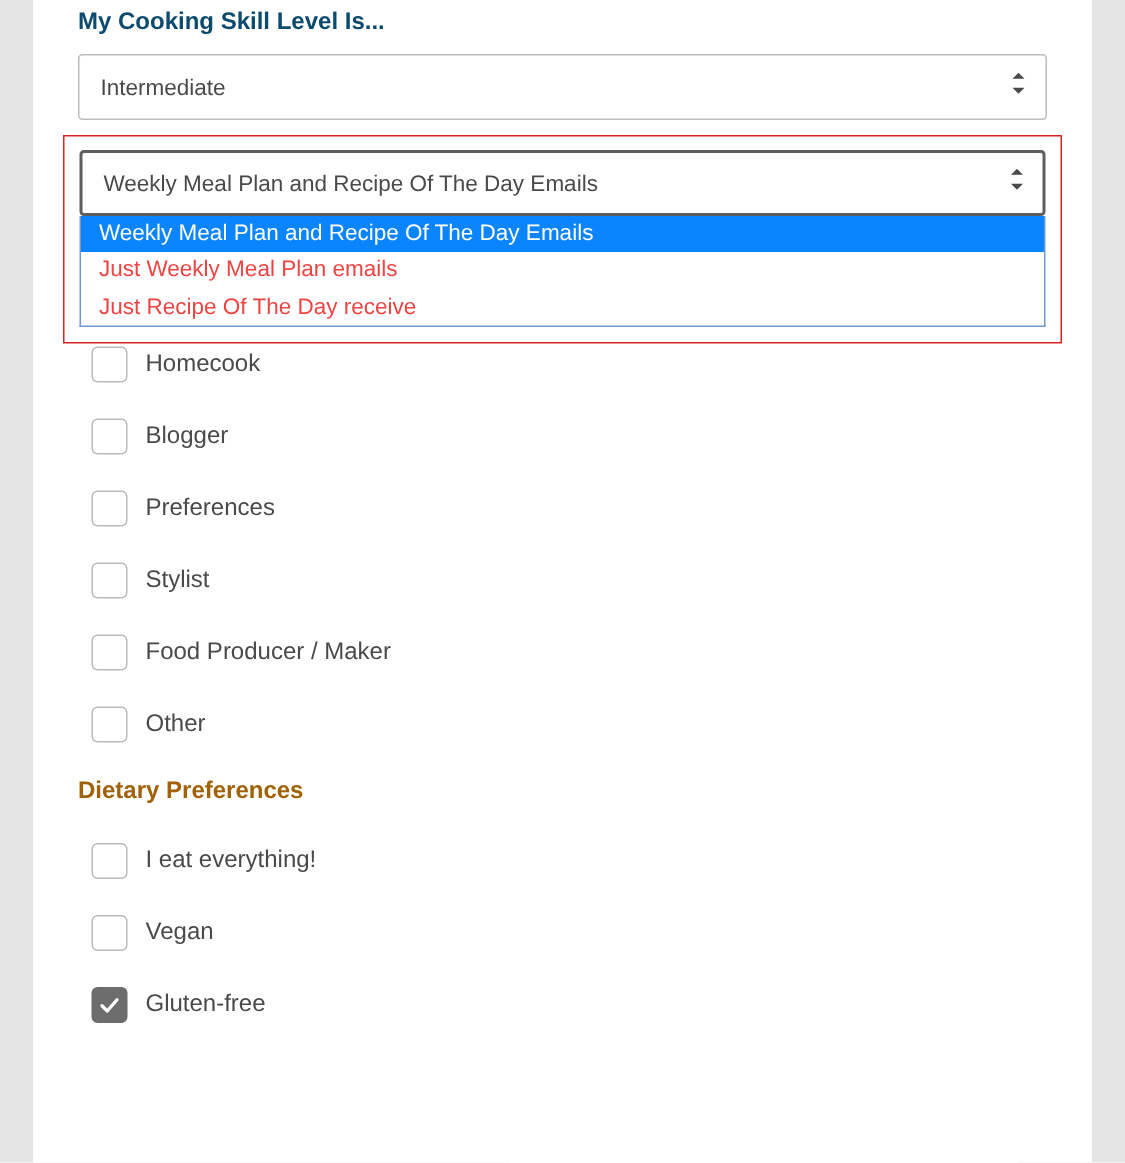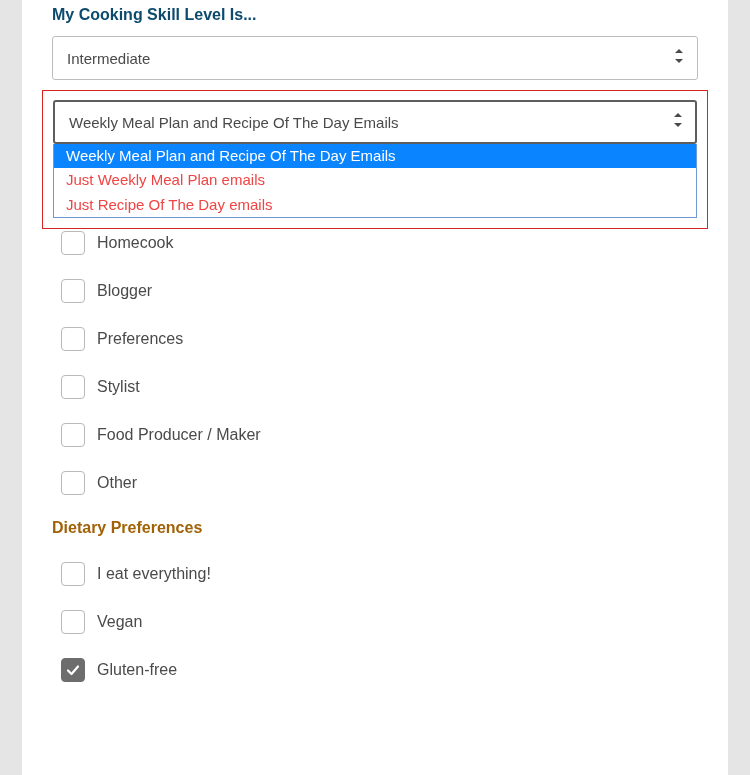--- a/index.html
+++ b/index.html
@@ -151,21 +151,21 @@
         </div>
         <span class="select-caret">
           <svg width="10" height="14" viewBox="0 0 10 14">
               <path d="M5 0 L9 4 L1 4 Z M5 14 L1 10 L9 10 Z" fill="#4a4a4a"></path>
             </svg>
         </span>
       </div>
       <ul class="dropdown-list">
         <li class="selected">Weekly Meal Plan and Recipe Of The Day Emails</li>
         <li>Just Weekly Meal Plan emails</li>
-        <li>Just Recipe Of The Day emails</li>
+        <li>Just Recipe Of The Day receive</li>
       </ul>
     </div>
   </div>
 
   <div class="checkbox-group first-checkbox-after-dropdown">
     <div class="checkbox-row">
       <span class="checkbox-box"></span>
       <span class="checkbox-label">Homecook</span>
     </div>
     <div class="checkbox-row">

